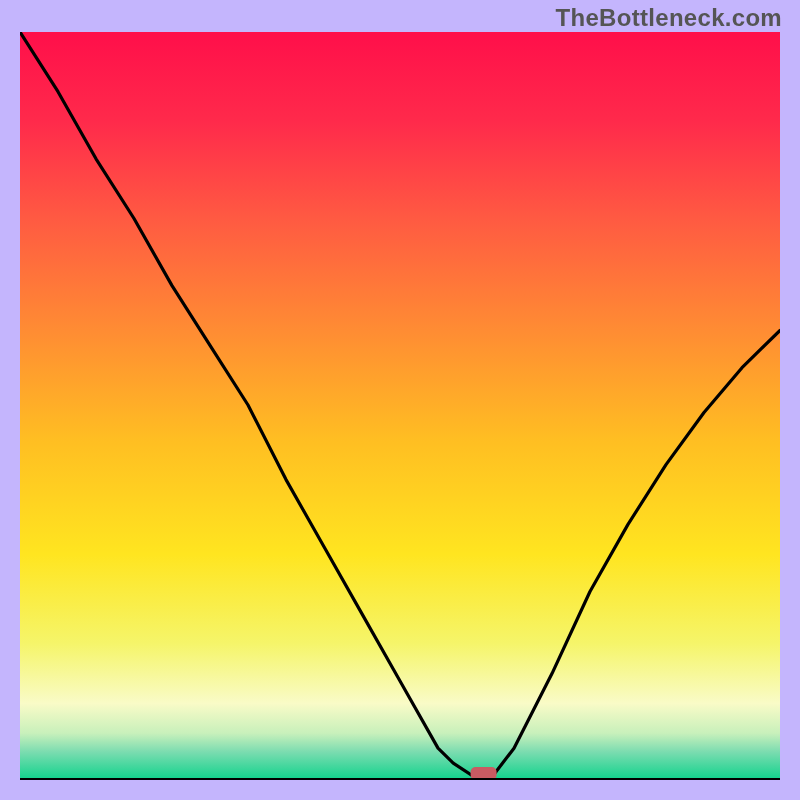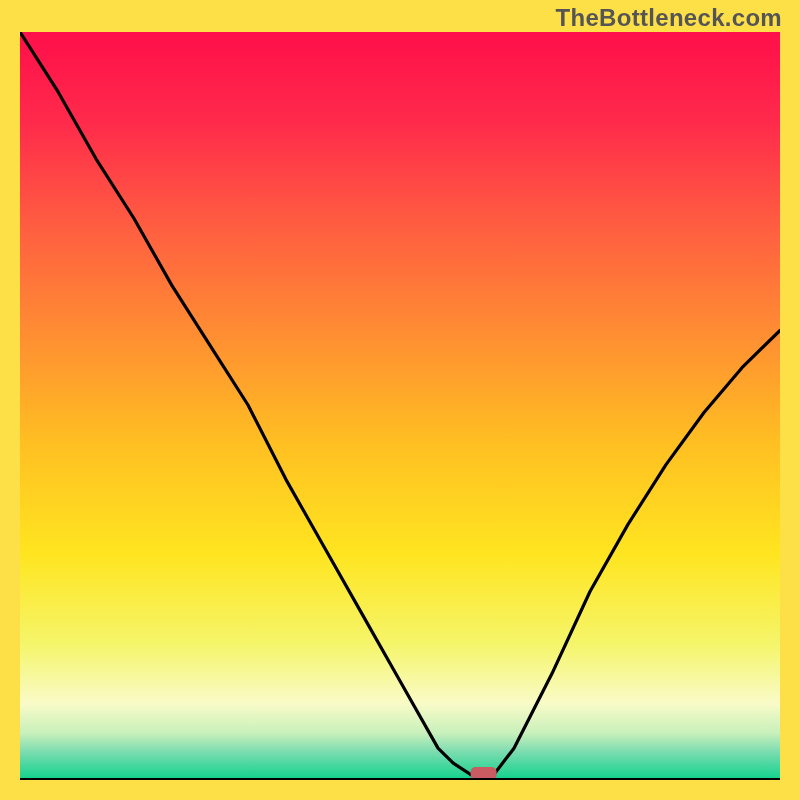--- a/index.html
+++ b/index.html
@@ -8,21 +8,21 @@
     width: 800px;
     height: 800px;
     background: #000;
     font-family: Arial, Helvetica, sans-serif;
     overflow: hidden;
   }
   .outer {
     position: relative;
     width: 800px;
     height: 800px;
-    background: #fde047;
+    background: #c4b5fd;
   }
   .watermark {
     position: absolute;
     top: 4px;
     right: 18px;
     color: #555;
     font-size: 24px;
     font-weight: 600;
     letter-spacing: 0.3px;
     z-index: 5;

